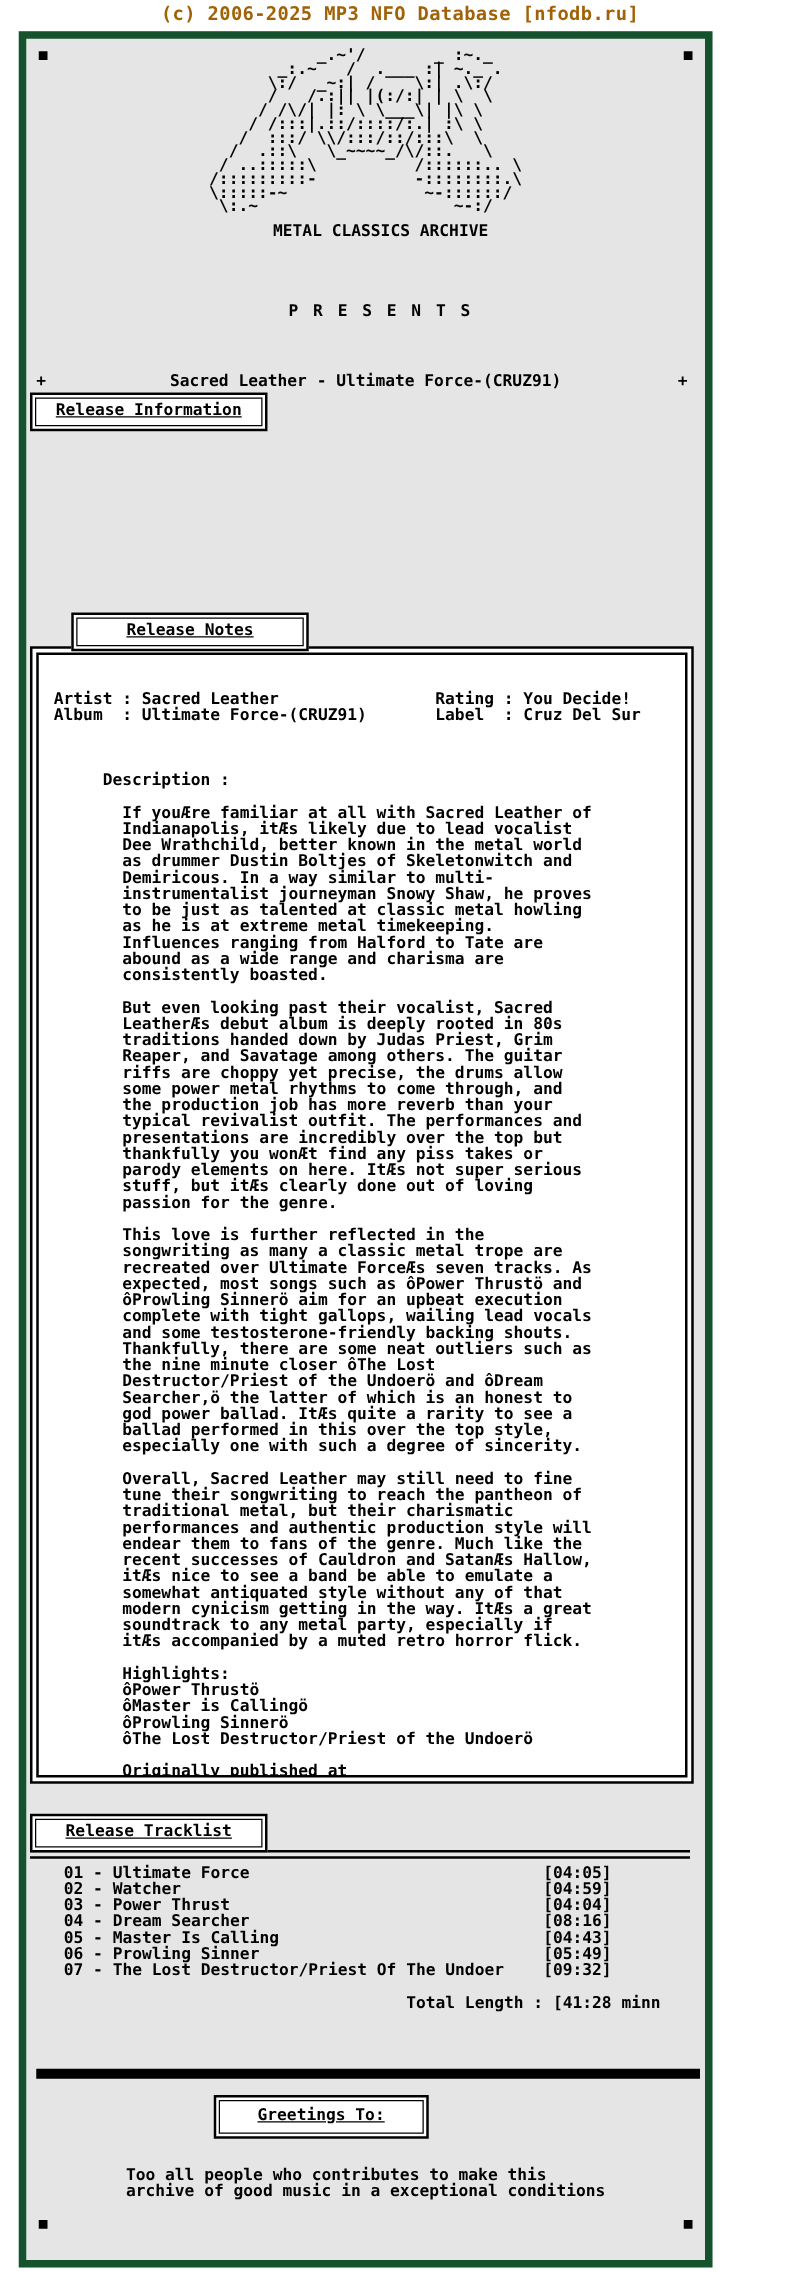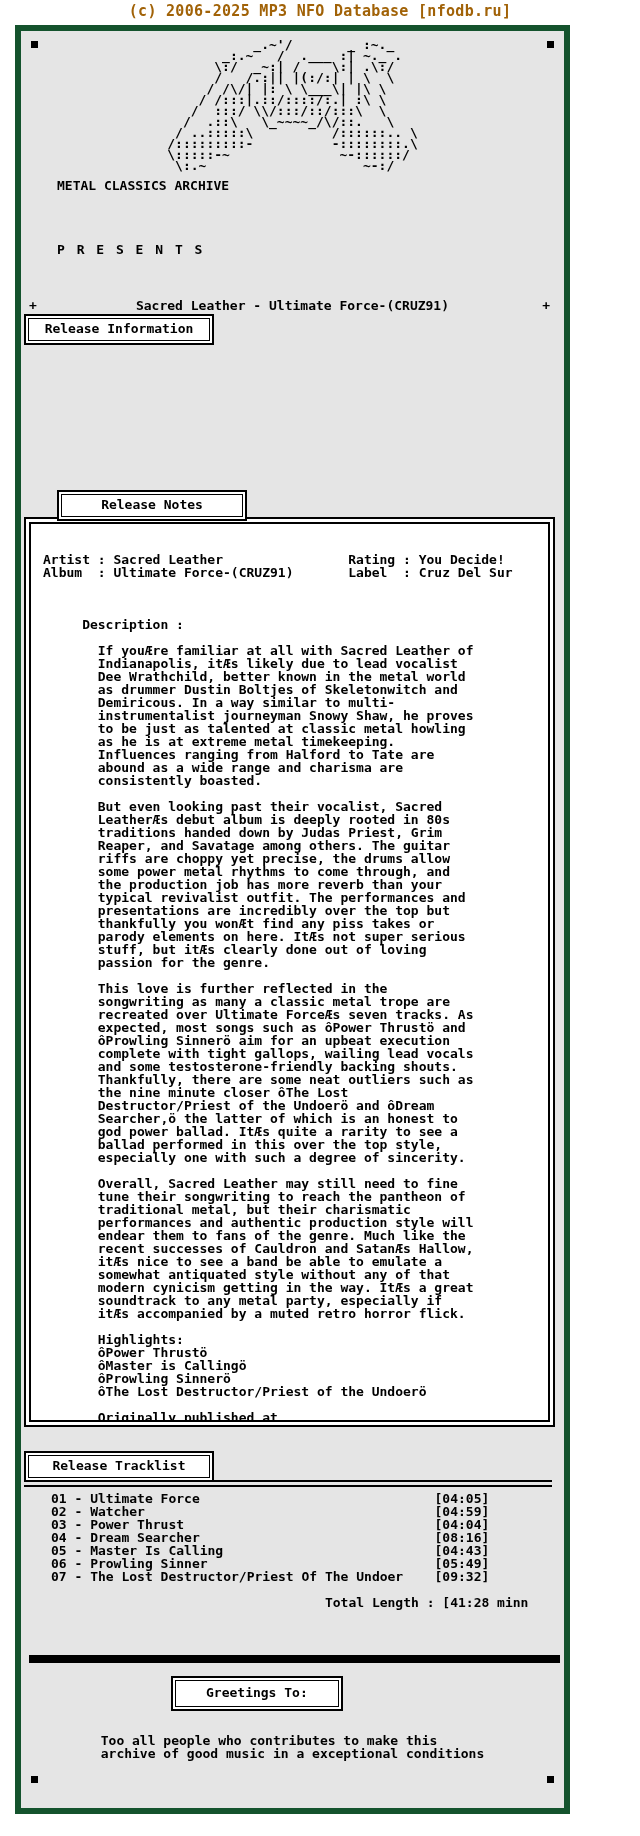--- a/index.html
+++ b/index.html
@@ -6,37 +6,37 @@
   .page{position:relative;width:640px;height:1836px;background:#ffffff;overflow:hidden;
         font-family:"DejaVu Sans Mono",monospace;}
   .copyright{position:absolute;top:3px;left:0;width:640px;text-align:center;
         font:bold 15px/16px "DejaVu Sans Mono",monospace;letter-spacing:.3px;}
   .frame{position:absolute;left:15px;top:25px;width:543px;height:1777px;
         border:6px solid #14532d;background:#e5e5e5;}
   .sq{position:absolute;width:7px;height:7px;background:#000;}
   pre{margin:0;font:bold 13px/13px "DejaVu Sans Mono",monospace;white-space:pre;color:#000;}
   .art{position:absolute;top:8px;left:0;right:0;}
   .art pre{width:fit-content;margin:0 auto;line-height:11px;}
-  .center-line{position:absolute;left:12px;right:0;text-align:left;
+  .center-line{position:absolute;left:0;right:0;text-align:center;
         font:bold 13px/14px "DejaVu Sans Mono",monospace;margin-left:24px;}
   .rel-row{position:absolute;left:0;right:0;top:268px;height:16px;}
   .rel-row .plus-l{position:absolute;left:8px;top:0;font:bold 13px/14px "DejaVu Sans Mono",monospace;}
   .rel-row .plus-r{position:absolute;right:14px;top:0;font:bold 13px/14px "DejaVu Sans Mono",monospace;}
   .rel-row .ttl{width:100%;text-align:center;font:bold 13px/14px "DejaVu Sans Mono",monospace;}
   .tab{position:absolute;background:#fff;border:2px solid #000;padding:2px;z-index:2;}
   .tab-in{border:1px solid #000;min-width:168px;text-align:center;
-        font:bold 13px/14px "DejaVu Sans Mono",monospace;padding:3px 6px 4px;}
+        font:bold 13px/14px "DejaVu Sans Mono",monospace;padding:3px 6px 4px;text-decoration:underline;}
   .cbox{position:absolute;border:2px solid #000;padding:3px;background:#fff;box-sizing:border-box;}
   .cbox-in{border:2px solid #000;width:100%;height:100%;box-sizing:border-box;overflow:hidden;}
   .info-pre{padding:6px 0 0 15px;}
   .notes-pre{padding:29px 0 0 12px;}
   .dline{position:absolute;height:3px;border-top:2px solid #000;border-bottom:2px solid #000;}
   .tracks{position:absolute;left:30px;top:1461px;}
   .bar{position:absolute;left:8px;top:1624px;width:531px;height:8px;background:#000;}
-  .greet-box{position:absolute;left:150px;top:1645px;border:2px solid #000;padding:2px;background:#fff;}
+  .greet-box{position:absolute;left:150px;top:1645px;border:2px solid #000;padding:2px;background:#fff;text-decoration:underline;}
   .greet-in{border:1px solid #000;padding:5px 30px 6px;font:bold 13px/14px "DejaVu Sans Mono",monospace;}
   .greet-text{position:absolute;left:0;right:0;top:1703px;}
   .greet-text pre{width:fit-content;margin:0 auto;}
 </style>
 </head>
 <body>
 
 <div class="page">
 
   <div class="copyright" style="color: #a16207;">(c) 2006-2025 MP3 NFO Database [nfodb.ru]</div>

